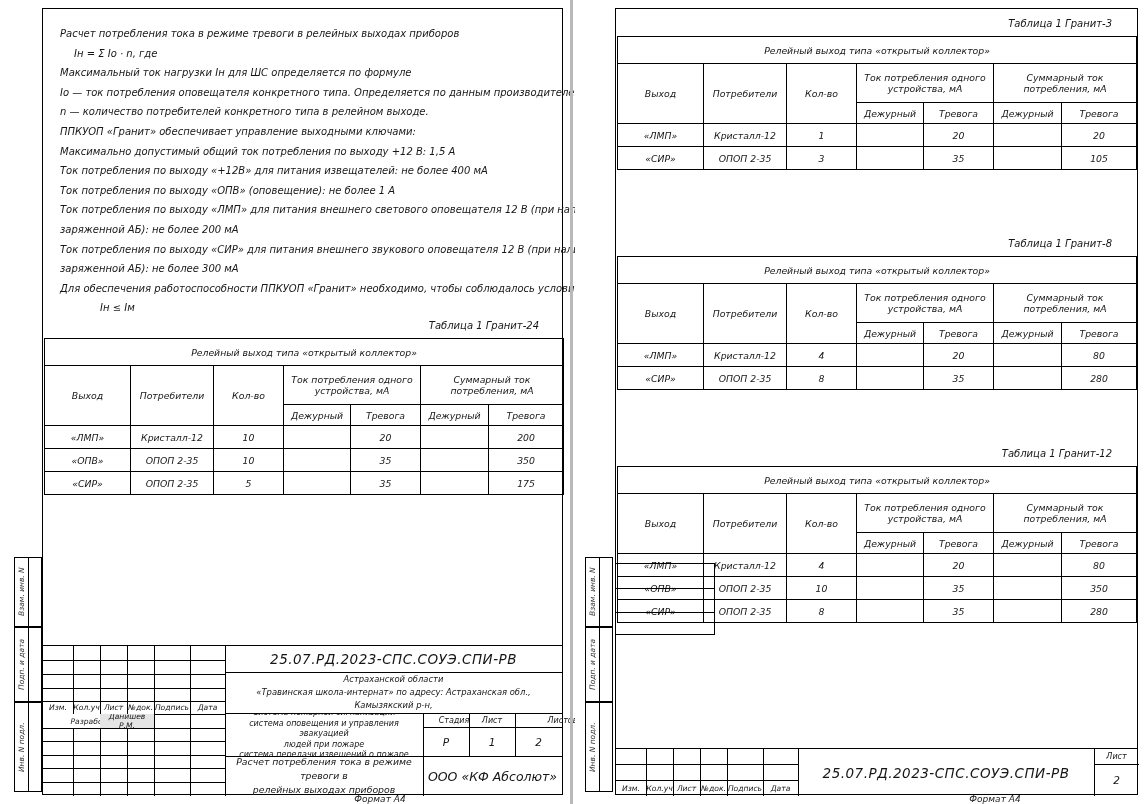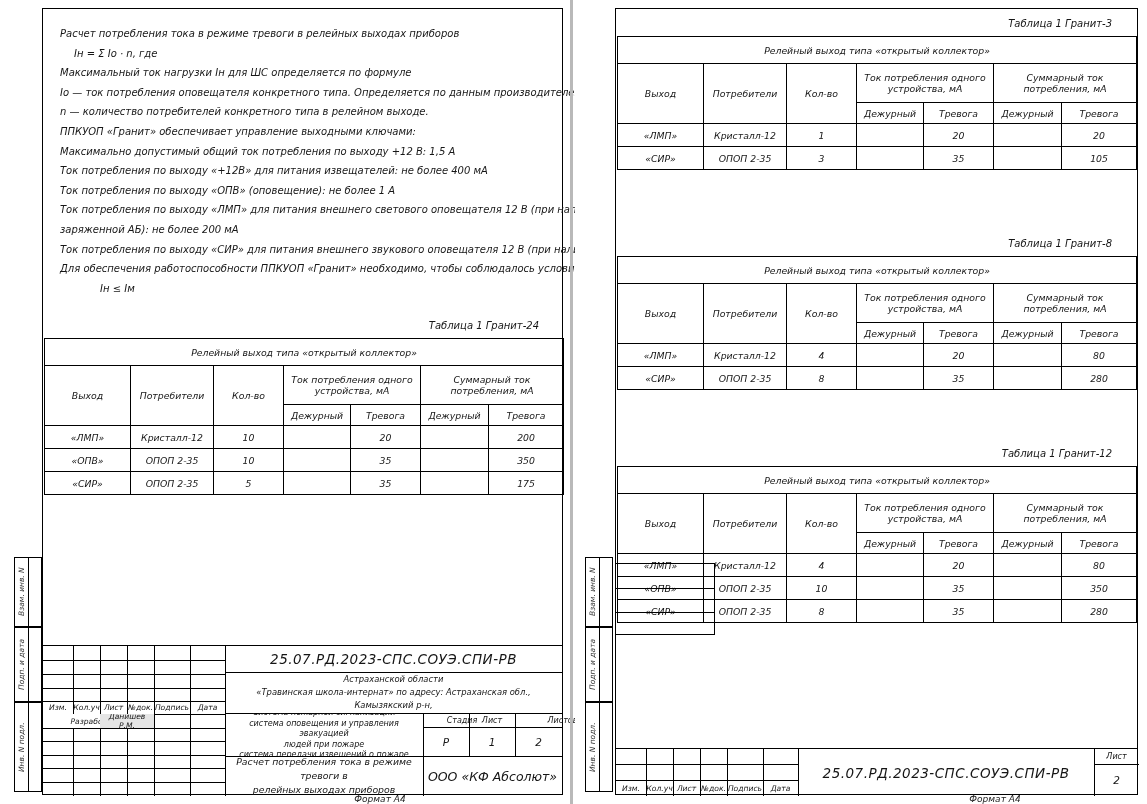--- a/index.html
+++ b/index.html
@@ -85,20 +85,21 @@
       <div class="tline">Максимальный ток нагрузки Iн для ШС определяется по формуле</div>
       <div class="tline">Iо — ток потребления оповещателя конкретного типа. Определяется по данным производителей.</div>
       <div class="tline">n — количество потребителей конкретного типа в релейном выходе.</div>
       <div class="tline">ППКУОП «Гранит» обеспечивает управление выходными ключами:</div>
       <div class="tline">Максимально допустимый общий ток потребления по выходу +12 В: 1,5 А</div>
       <div class="tline">Ток потребления по выходу «+12В» для питания извещателей: не более 400 мА</div>
       <div class="tline">Ток потребления по выходу «ОПВ» (оповещение): не более 1 А</div>
       <div class="tline">Ток потребления по выходу «ЛМП» для питания внешнего светового оповещателя 12 В (при наличии подключенной,</div>
       <div class="tline">заряженной АБ): не более 200 мА</div>
       <div class="tline">Ток потребления по выходу «СИР» для питания внешнего звукового оповещателя 12 В (при наличии подключенной,</div>
+      <div class="tline">заряженной АБ): не более 300 мА</div>
       <div class="tline">Для обеспечения работоспособности ППКУОП «Гранит» необходимо, чтобы соблюдалось условие:</div>
       <div class="tline ind2">Iн ≤ Iм</div>
     </div>
 
     <div class="tbl-wrap" style="left:44px;top:320px;">
       <div class="tbl-caption">Таблица 1 Гранит-24</div>
       <table class="gtable">
         <colgroup>
             <col style="width:86px">
             <col style="width:83px">
@@ -204,21 +205,21 @@
         <div>с. Образцово-Травино, ул. Школьная, Д.7</div>
       </div>
 
       <div class="cell proj" style="left:184px;top:67px;width:194px;height:43px;">
         <div>Система пожарной сигнализации</div>
         <div>система оповещения и управления эвакуацией</div>
         <div>людей при пожаре</div>
         <div>система передачи извещений о пожаре</div>
       </div>
 
-      <div class="cell small" style="left:396px;top:67px;width:46px;height:14px;text-align:right;">Стадия</div>
+      <div class="cell small" style="left:388px;top:67px;width:46px;height:14px;text-align:right;">Стадия</div>
       <div class="cell small" style="left:426px;top:67px;width:46px;height:14px;">Лист</div>
       <div class="cell small" style="left:496px;top:67px;width:47px;height:14px;">Листов</div>
       <div class="cell stageval" style="left:380px;top:81px;width:46px;height:29px;">Р</div>
       <div class="cell stageval" style="left:426px;top:81px;width:46px;height:29px;">1</div>
       <div class="cell stageval" style="left:472px;top:81px;width:47px;height:29px;">2</div>
 
       <div class="cell dtitle" style="left:184px;top:110px;width:194px;height:40px;">
         <div>Расчет потребления тока в режиме тревоги в</div>
         <div>релейных выходах приборов</div>
       </div>

